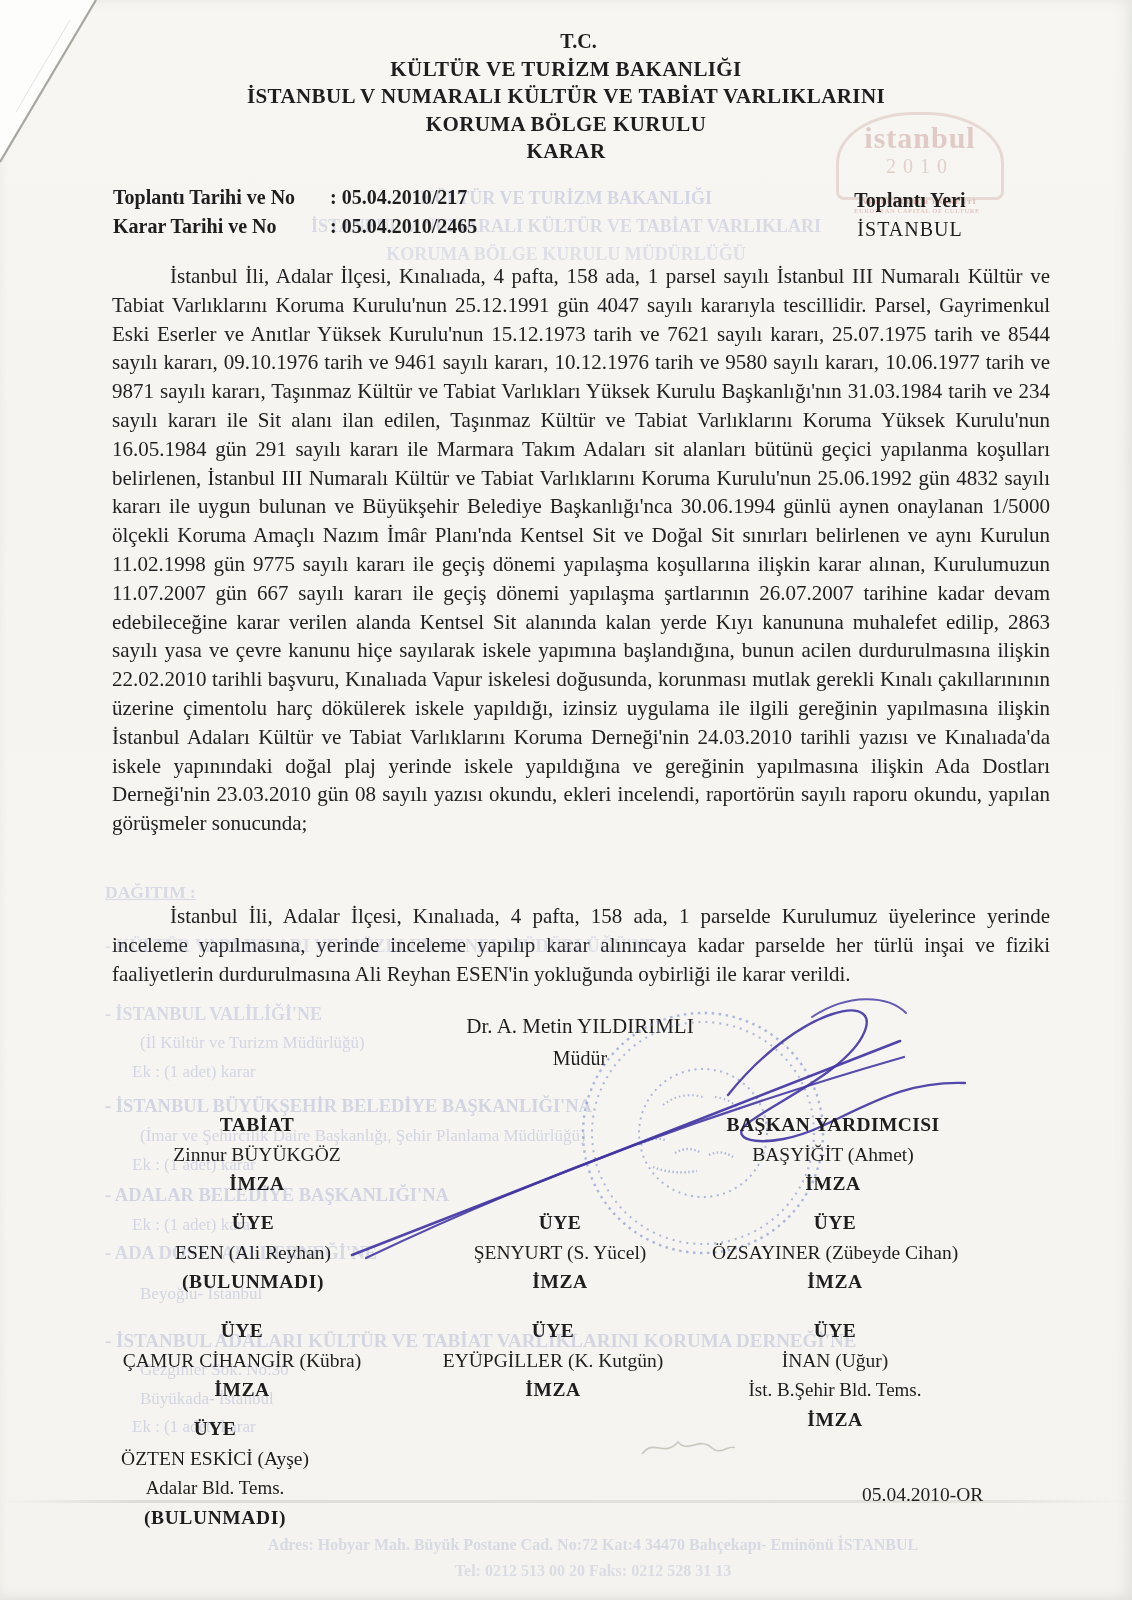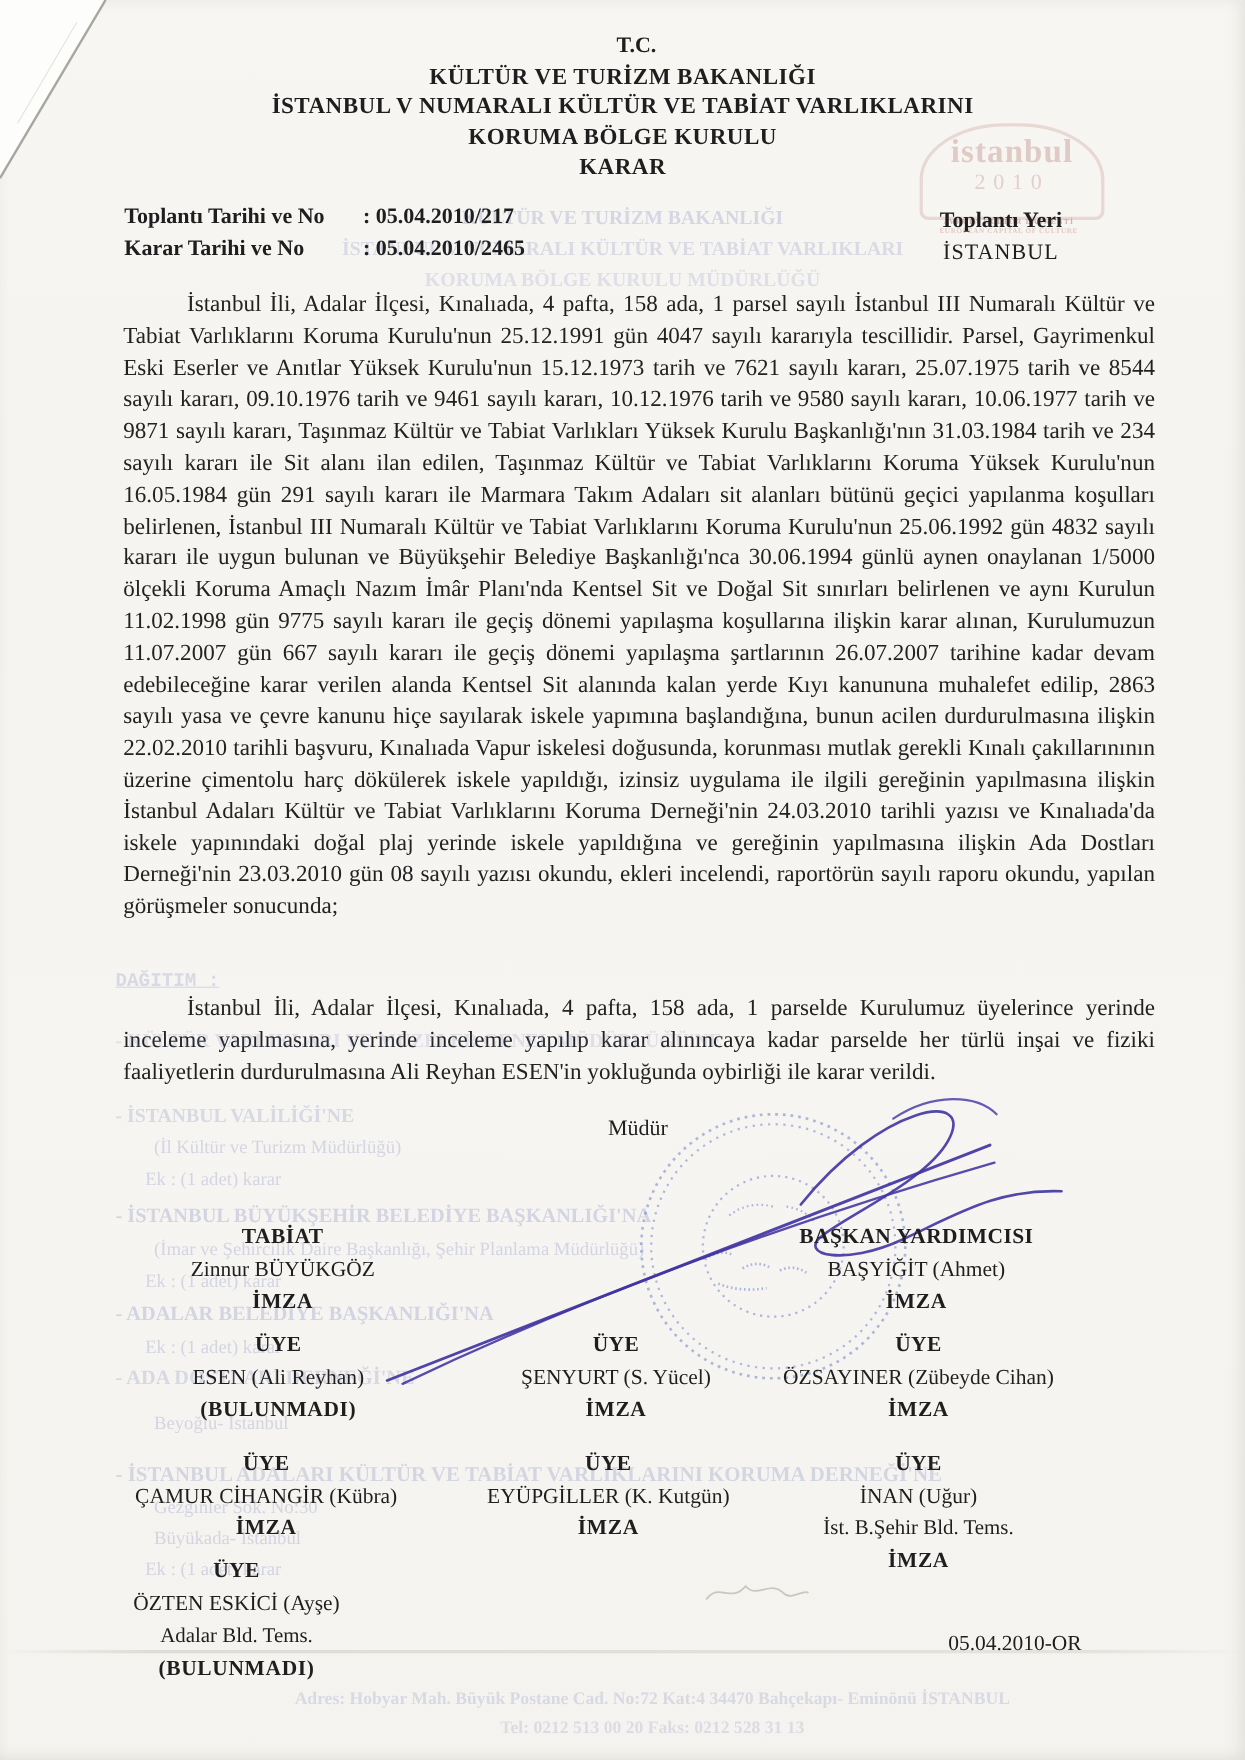--- a/index.html
+++ b/index.html
@@ -94,38 +94,39 @@
   <div class="abs meta-label" style="left:113px;top:215px;">Karar Tarihi ve No</div>
   <div class="abs meta-value" style="left:330px;top:215px;text-align:center;">:  05.04.2010/2465</div>
   <div class="meta-right">
     <div class="place-label">Toplantı Yeri</div>
     <div class="place-value">İSTANBUL</div>
   </div>
 
   <div class="para" style="top:262px;">İstanbul İli, Adalar İlçesi, Kınalıada, 4 pafta, 158 ada, 1 parsel sayılı İstanbul III Numaralı Kültür ve Tabiat Varlıklarını Koruma Kurulu'nun 25.12.1991 gün 4047 sayılı kararıyla tescillidir. Parsel, Gayrimenkul Eski Eserler ve Anıtlar Yüksek Kurulu'nun 15.12.1973 tarih ve 7621 sayılı kararı, 25.07.1975 tarih ve 8544 sayılı kararı, 09.10.1976 tarih ve 9461 sayılı kararı, 10.12.1976 tarih ve 9580 sayılı kararı, 10.06.1977 tarih ve 9871 sayılı kararı, Taşınmaz Kültür ve Tabiat Varlıkları Yüksek Kurulu Başkanlığı'nın 31.03.1984 tarih ve 234 sayılı kararı ile Sit alanı ilan edilen, Taşınmaz Kültür ve Tabiat Varlıklarını Koruma Yüksek Kurulu'nun 16.05.1984 gün 291 sayılı kararı ile Marmara Takım Adaları sit alanları bütünü geçici yapılanma koşulları belirlenen, İstanbul III Numaralı Kültür ve Tabiat Varlıklarını Koruma Kurulu'nun 25.06.1992 gün 4832 sayılı kararı ile uygun bulunan ve Büyükşehir Belediye Başkanlığı'nca 30.06.1994 günlü aynen onaylanan 1/5000 ölçekli Koruma Amaçlı Nazım İmâr Planı'nda Kentsel Sit ve Doğal Sit sınırları belirlenen ve aynı Kurulun 11.02.1998 gün 9775 sayılı kararı ile geçiş dönemi yapılaşma koşullarına ilişkin karar alınan, Kurulumuzun 11.07.2007 gün 667 sayılı kararı ile geçiş dönemi yapılaşma şartlarının 26.07.2007 tarihine kadar devam edebileceğine karar verilen alanda Kentsel Sit alanında kalan yerde Kıyı kanununa muhalefet edilip, 2863 sayılı yasa ve çevre kanunu hiçe sayılarak iskele yapımına başlandığına, bunun acilen durdurulmasına ilişkin 22.02.2010 tarihli başvuru, Kınalıada Vapur iskelesi doğusunda, korunması mutlak gerekli Kınalı çakıllarınının üzerine çimentolu harç dökülerek iskele yapıldığı, izinsiz uygulama ile ilgili gereğinin yapılmasına ilişkin İstanbul Adaları Kültür ve Tabiat Varlıklarını Koruma Derneği'nin 24.03.2010 tarihli yazısı ve Kınalıada'da iskele yapınındaki doğal plaj yerinde iskele yapıldığına ve gereğinin yapılmasına ilişkin Ada Dostları Derneği'nin 23.03.2010 gün 08 sayılı yazısı okundu, ekleri incelendi, raportörün sayılı raporu okundu, yapılan görüşmeler sonucunda;</div>
   <div class="para" style="top:902px;">İstanbul İli, Adalar İlçesi, Kınalıada, 4 pafta, 158 ada, 1 parselde Kurulumuz üyelerince yerinde inceleme yapılmasına, yerinde inceleme yapılıp karar alınıncaya kadar parselde her türlü inşai ve fiziki faaliyetlerin durdurulmasına Ali Reyhan ESEN'in yokluğunda oybirliği ile karar verildi.</div>
 
-  <div class="ghost" style="left:105px;top:882px;font-size:17.5px;text-decoration:underline;opacity:0.7;font-family:Liberation Mono, monospace;">DAĞITIM :</div>
+  <div class="ghost" style="left:105px;top:882px;font-size:17.5px;text-decoration:underline;opacity:0.7;">DAĞITIM :</div>
   <div class="ghost" style="left:105px;top:936px;font-size:18px;opacity:0.55;">- KÜLTÜR VARLIKLARI VE MÜZELER GENEL MÜDÜRLÜĞÜ'NE</div>
   <div class="ghost" style="left:105px;top:1004px;font-size:18px;opacity:0.7;">- İSTANBUL VALİLİĞİ'NE</div>
   <div class="ghost light" style="left:113px;top:1033px;font-size:17px;">(İl Kültür ve Turizm Müdürlüğü)</div>
   <div class="ghost light" style="left:105px;top:1062px;font-size:17px;">Ek : (1 adet) karar</div>
   <div class="ghost" style="left:105px;top:1096px;font-size:18.5px;opacity:0.8;">- İSTANBUL BÜYÜKŞEHİR BELEDİYE BAŞKANLIĞI'NA</div>
   <div class="ghost light" style="left:113px;top:1126px;font-size:17px;">(İmar ve Şehircilik Daire Başkanlığı, Şehir Planlama Müdürlüğü)</div>
   <div class="ghost light" style="left:105px;top:1155px;font-size:17px;">Ek : (1 adet) karar</div>
   <div class="ghost" style="left:105px;top:1185px;font-size:18.5px;opacity:0.8;">- ADALAR BELEDİYE BAŞKANLIĞI'NA</div>
   <div class="ghost light" style="left:105px;top:1215px;font-size:17px;">Ek : (1 adet) karar</div>
   <div class="ghost" style="left:105px;top:1243px;font-size:18.5px;opacity:0.7;">- ADA DOSTLARI DERNEĞİ'NE</div>
   <div class="ghost light" style="left:113px;top:1284px;font-size:17px;">Beyoğlu- İstanbul</div>
   <div class="ghost" style="left:105px;top:1330px;font-size:19px;opacity:0.75;">- İSTANBUL ADALARI KÜLTÜR VE TABİAT VARLIKLARINI KORUMA DERNEĞİ'NE</div>
   <div class="ghost light" style="left:113px;top:1360px;font-size:17px;">Gezginler Sok. No:30</div>
   <div class="ghost light" style="left:113px;top:1389px;font-size:17px;">Büyükada- İstanbul</div>
   <div class="ghost light" style="left:105px;top:1417px;font-size:17px;">Ek : (1 adet) karar</div>
 
   <div class="cert">
+    <div class="c2">Dr. A. Metin YILDIRIMLI</div>
     <div class="c3">Müdür</div>
   </div>
 
   <svg class="abs" style="left:545px;top:985px;" width="320" height="300" viewBox="0 0 320 300">
     <g stroke="#6f84c8" fill="none" opacity="0.55">
       <circle cx="158" cy="148" r="120" stroke-width="2.4" stroke-dasharray="2.5 4.5"></circle>
       <circle cx="158" cy="148" r="111" stroke-width="2" stroke-dasharray="2 5"></circle>
       <circle cx="158" cy="148" r="64" stroke-width="2" stroke-dasharray="2 4.5"></circle>
       <path d="M96,160 q12,-10 26,-4 M130,168 q14,-8 26,0 M164,170 q12,-6 24,2 M108,182 q20,8 44,4" stroke-width="2.4" stroke-dasharray="1.5 2.5"></path>
       <path d="M118,120 q18,-14 40,-8 M170,112 q16,2 26,14" stroke-width="2" stroke-dasharray="1.5 3"></path>

